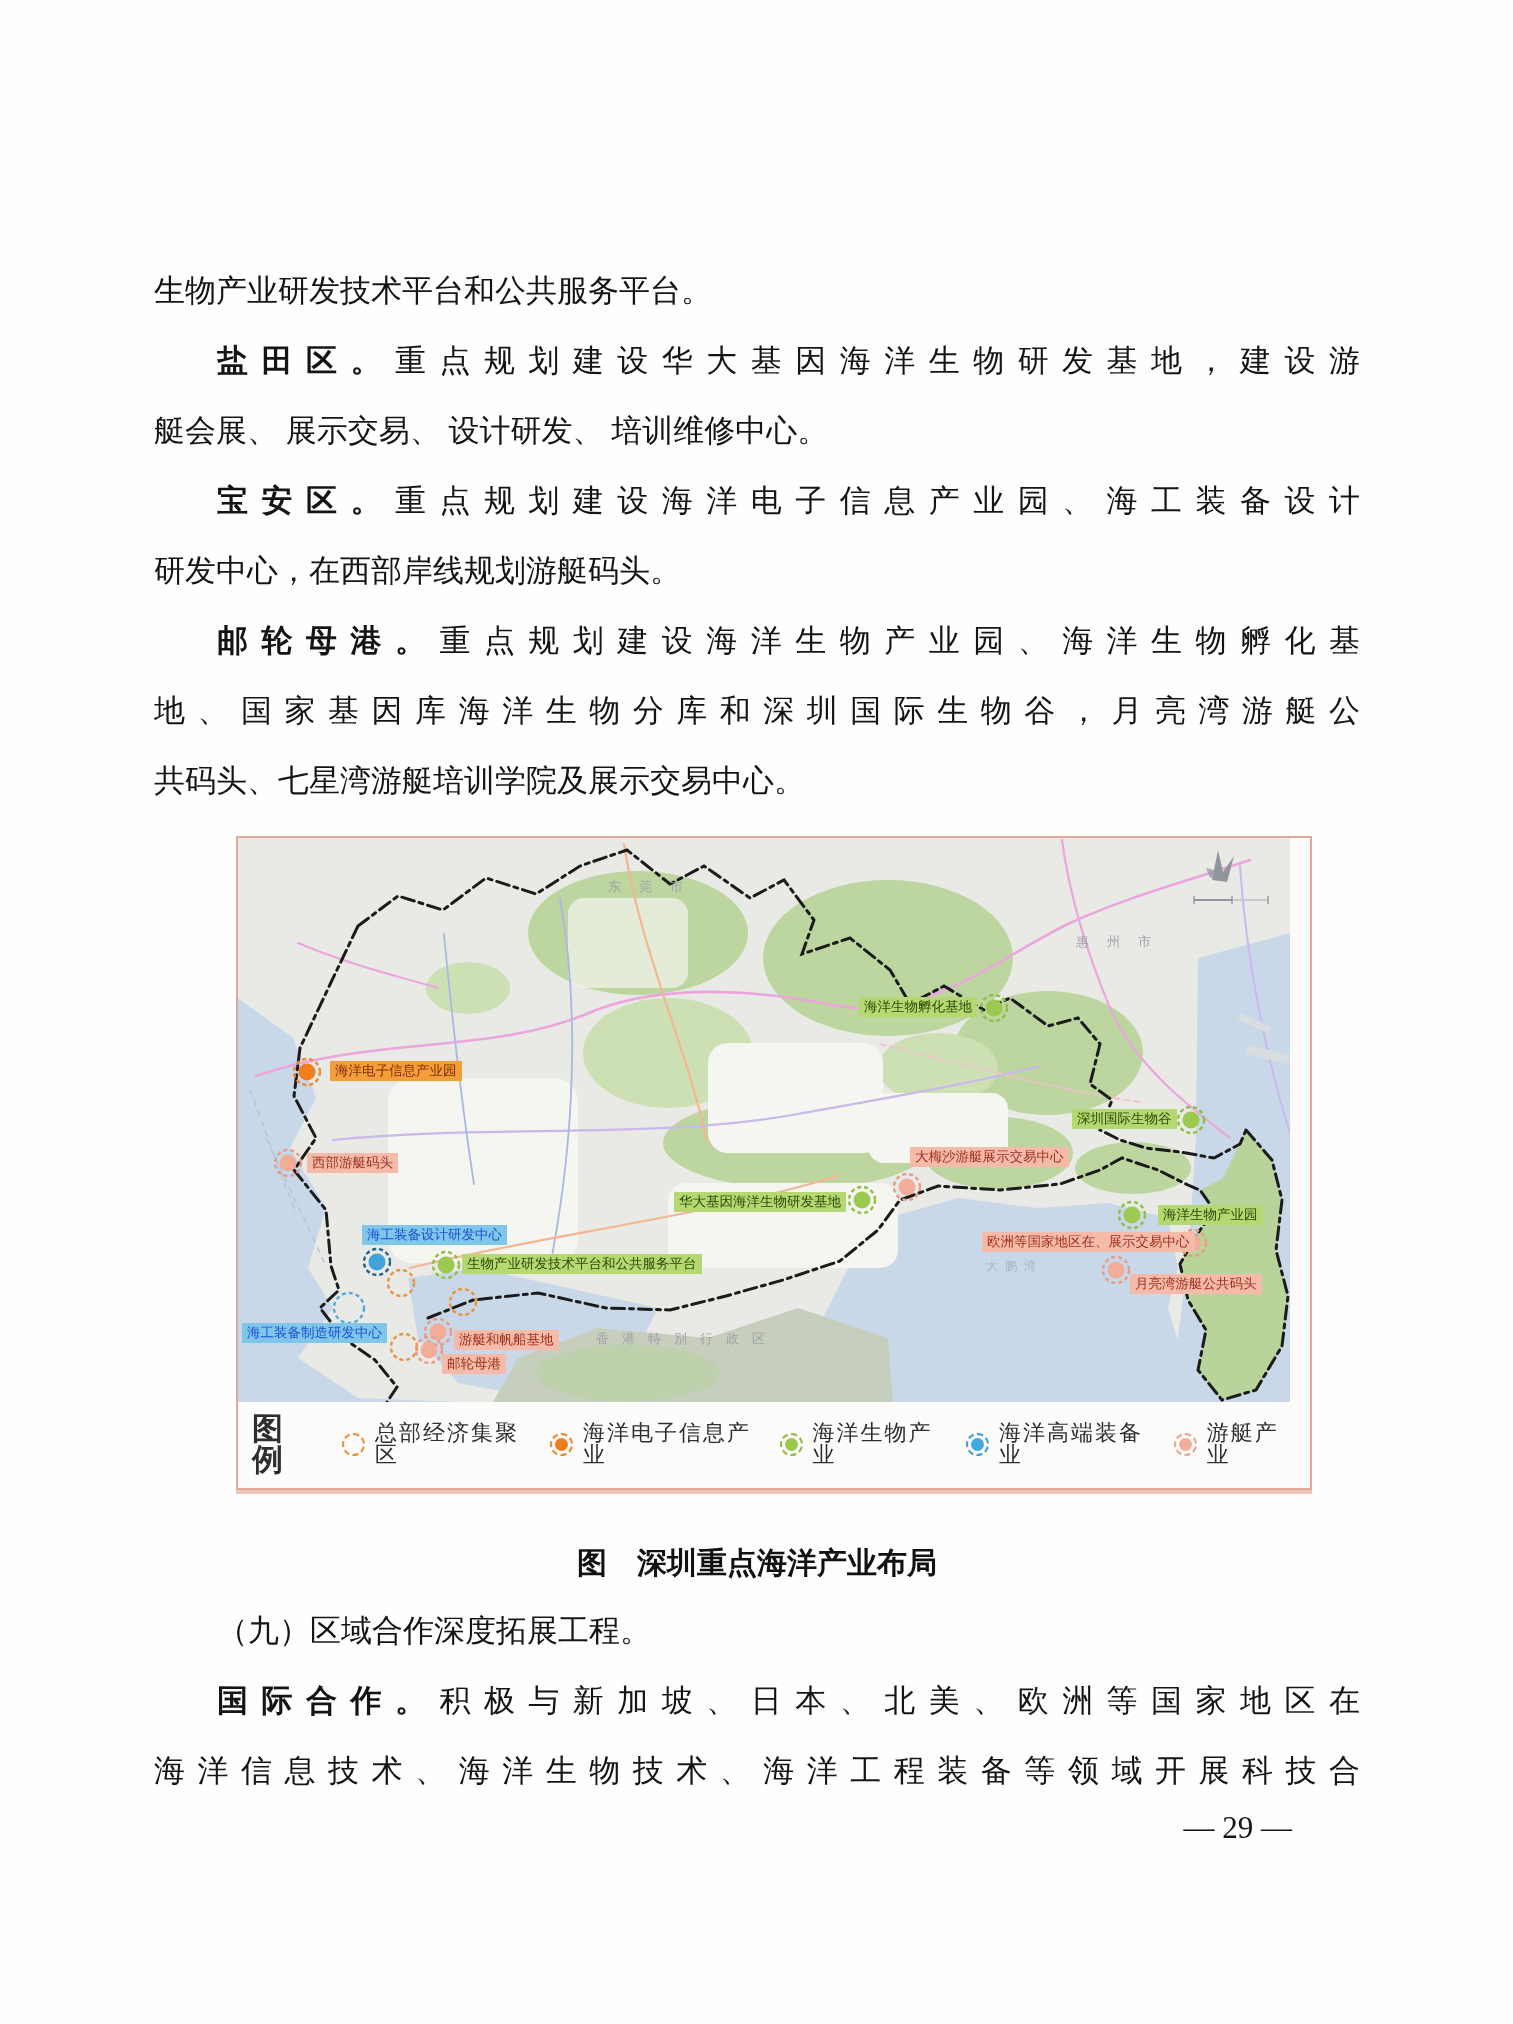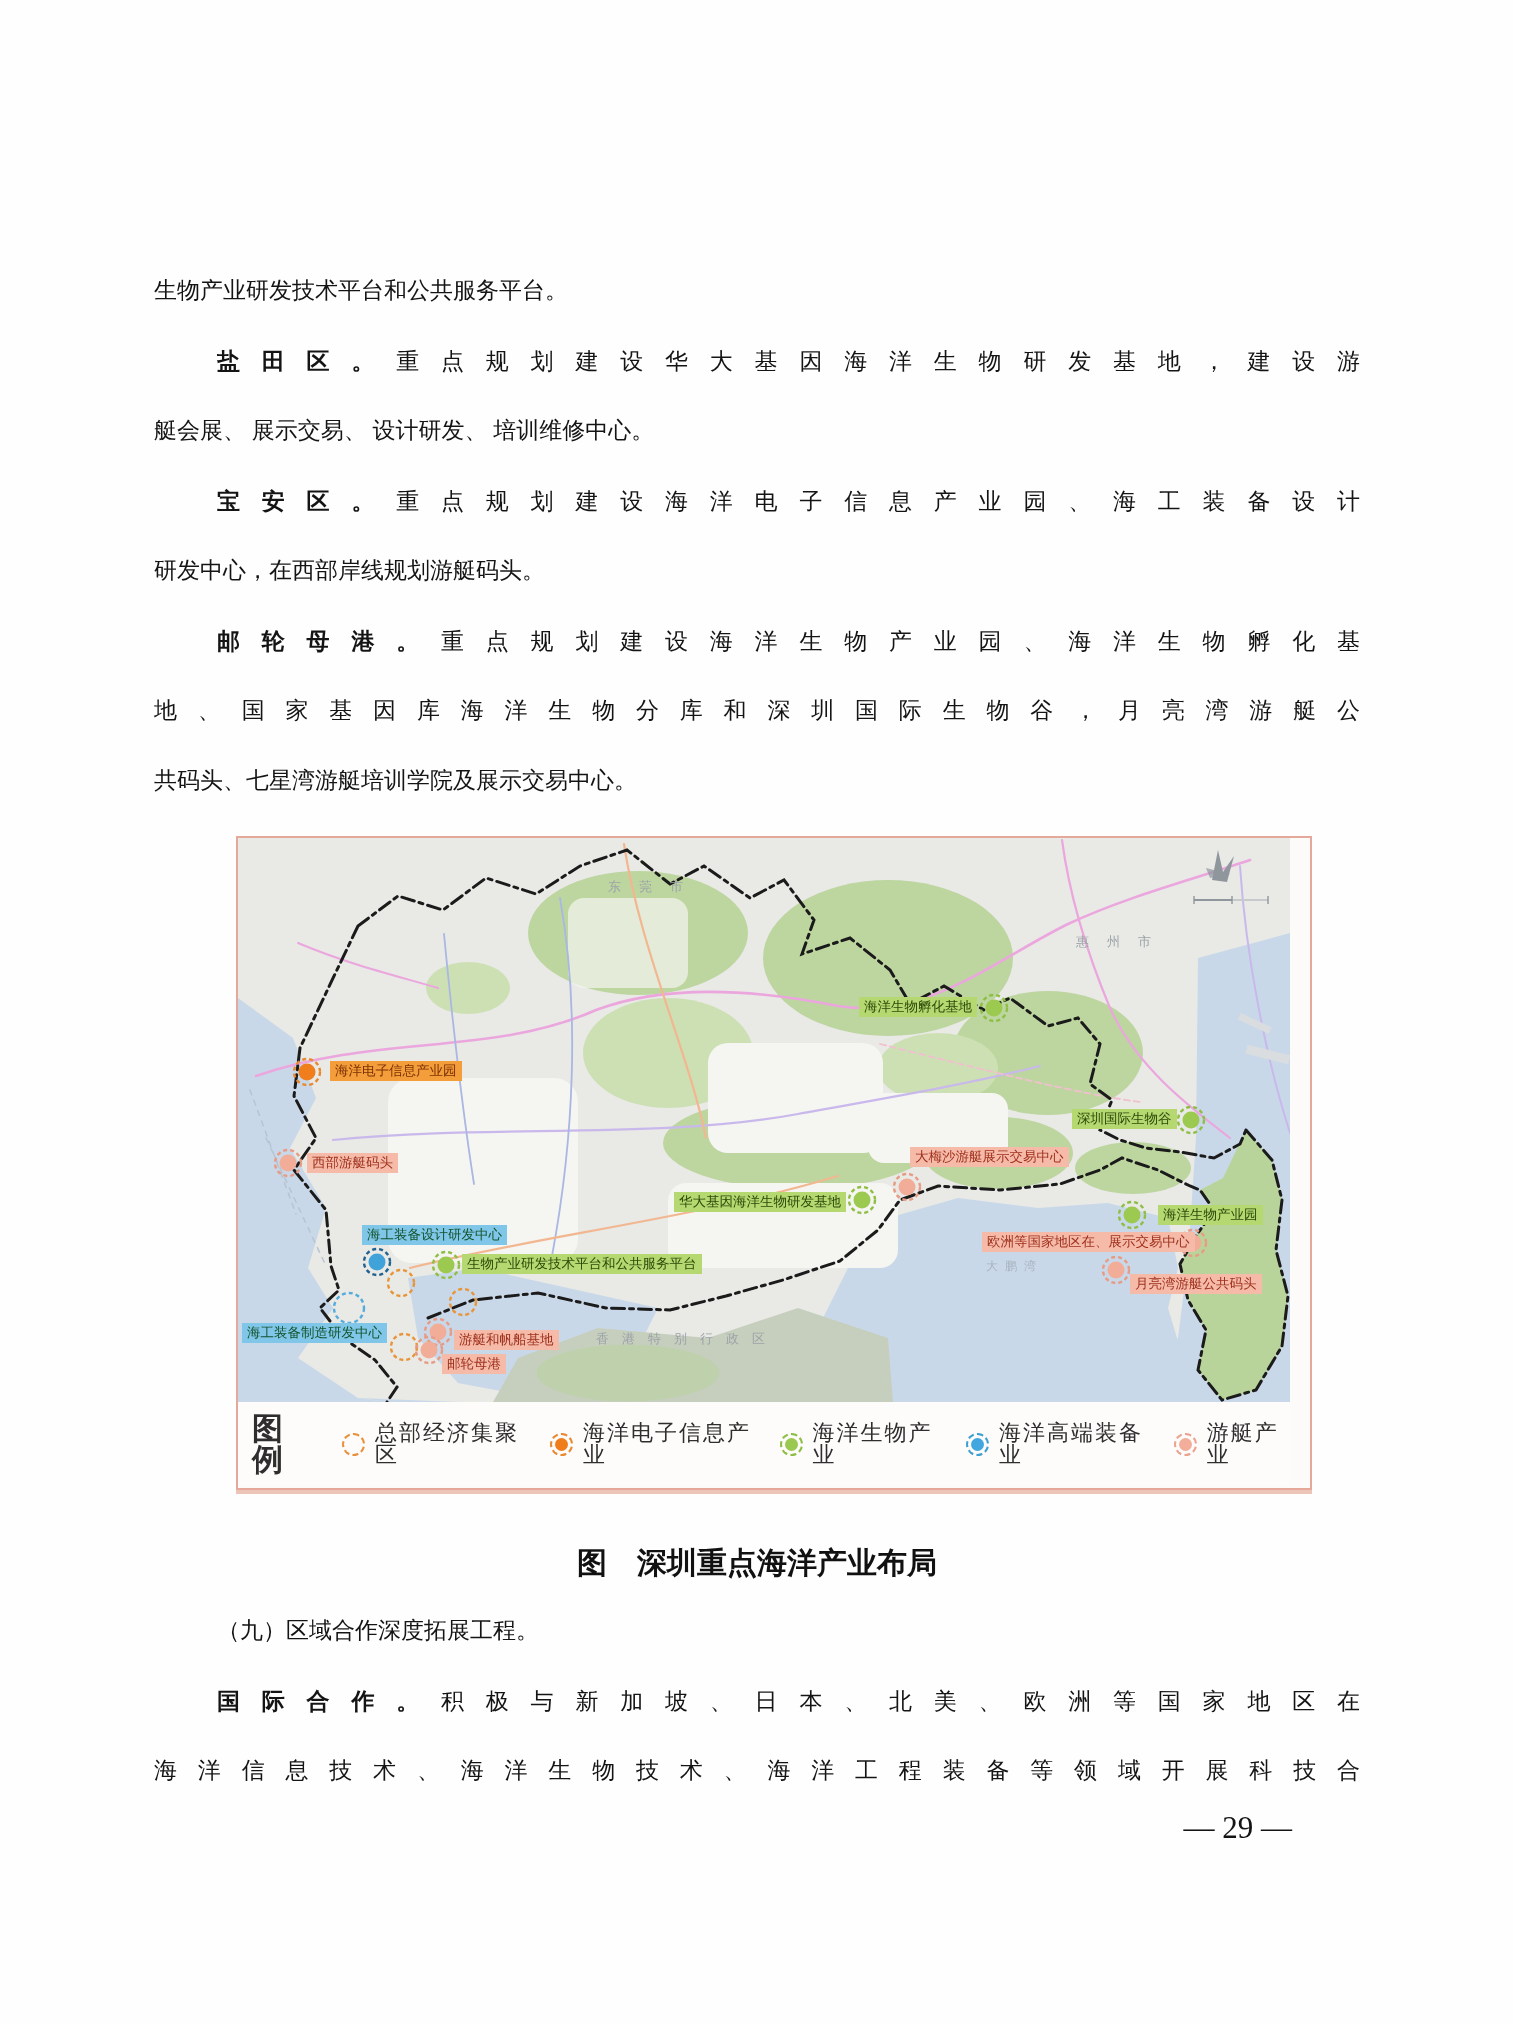--- a/index.html
+++ b/index.html
@@ -1,36 +1,36 @@
 <!DOCTYPE html>
 <html><head>
 <meta charset="utf-8">
 <style>
   html,body{margin:0;padding:0;}
   body{width:1513px;height:2024px;position:relative;background:#fefefe;overflow:hidden;
        font-family:"Liberation Serif","DejaVu Serif",serif;color:#141414;}
-  .line{position:absolute;left:154px;width:1206px;font-size:23px;line-height:70px;
+  .line{position:absolute;left:154px;width:1206px;font-size:31px;line-height:70px;
         white-space:nowrap;}
   .line.j{text-align:justify;text-align-last:justify;white-space:normal;}
   .line.ind{text-indent:63px;}
   .bh{font-family:"Liberation Sans","DejaVu Sans",sans-serif;font-weight:bold;}
   .caption{position:absolute;left:154px;width:1206px;text-align:center;font-size:30px;line-height:70px;
            font-family:"Liberation Sans","DejaVu Sans",sans-serif;font-weight:bold;color:#111;}
   .pageno{position:absolute;left:154px;width:1138px;text-align:right;font-size:31px;line-height:40px;}
 
   
   .figure{position:absolute;left:236px;top:836px;width:1076px;height:654px;box-sizing:border-box;
           border:2px solid #e4a99b;background:#fdfbfa;box-shadow:0 4px 0 #ecc4b8;}
   .mapwrap{position:relative;width:1052px;height:564px;background:#e9e9e6;overflow:hidden;}
   .mapwrap svg{position:absolute;left:0;top:0;}
   .ml{position:absolute;font:13.5px/1.3 "Liberation Sans","DejaVu Sans",sans-serif;
       padding:1px 5px;white-space:nowrap;z-index:3;}
   .ml.orange{background:#f49d3b;color:#7c3103;}
   .ml.green{background:#b5d871;color:#2b4a08;}
-  .ml.blue{background:#7fc6e8;color:#14532d;}
+  .ml.blue{background:#7fc6e8;color:#1d4ed8;}
   .ml.pink{background:#f5bba8;color:#9e2f1d;}
   .city{position:absolute;color:#9ca3a8;font:13px "Liberation Sans","DejaVu Sans",sans-serif;
         letter-spacing:18px;z-index:2;white-space:nowrap;}
   .city.sea{color:#a9b4c0;letter-spacing:7px;font-size:12px;}
 
   
   .legend{position:relative;width:1052px;height:84px;background:#fefcfb;display:flex;
           align-items:center;gap:0;padding:0;}
   .legend-title{font:bold 31px/1 "Liberation Sans","DejaVu Sans",sans-serif;color:#2e2e2e;
                 margin-left:14px;letter-spacing:4px;}

